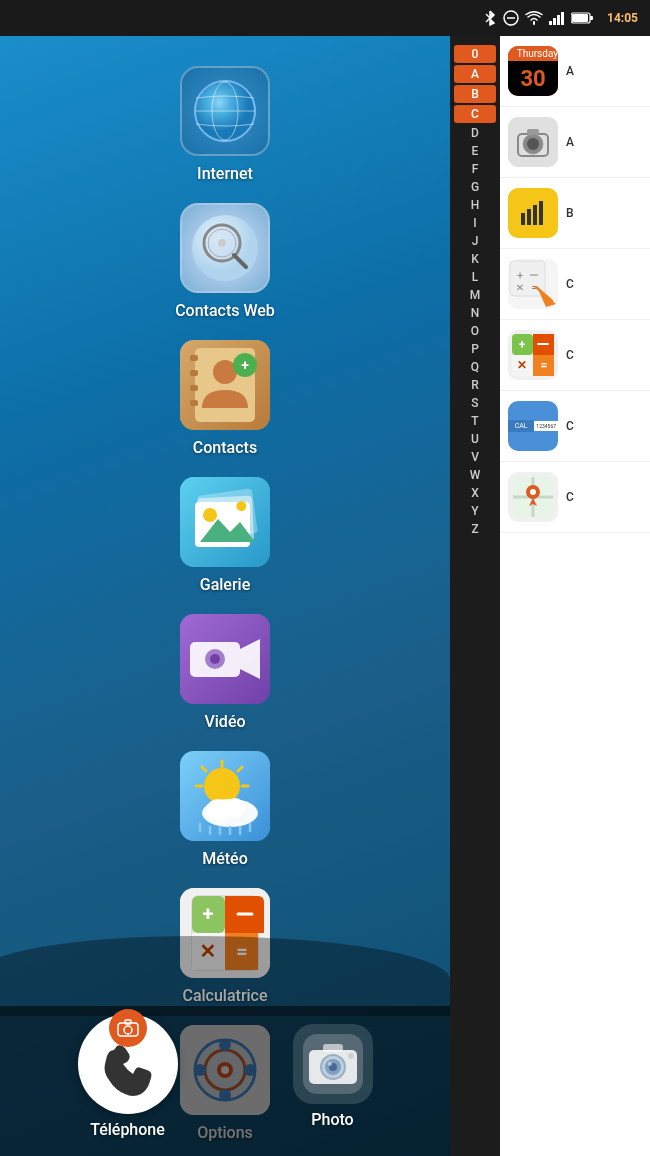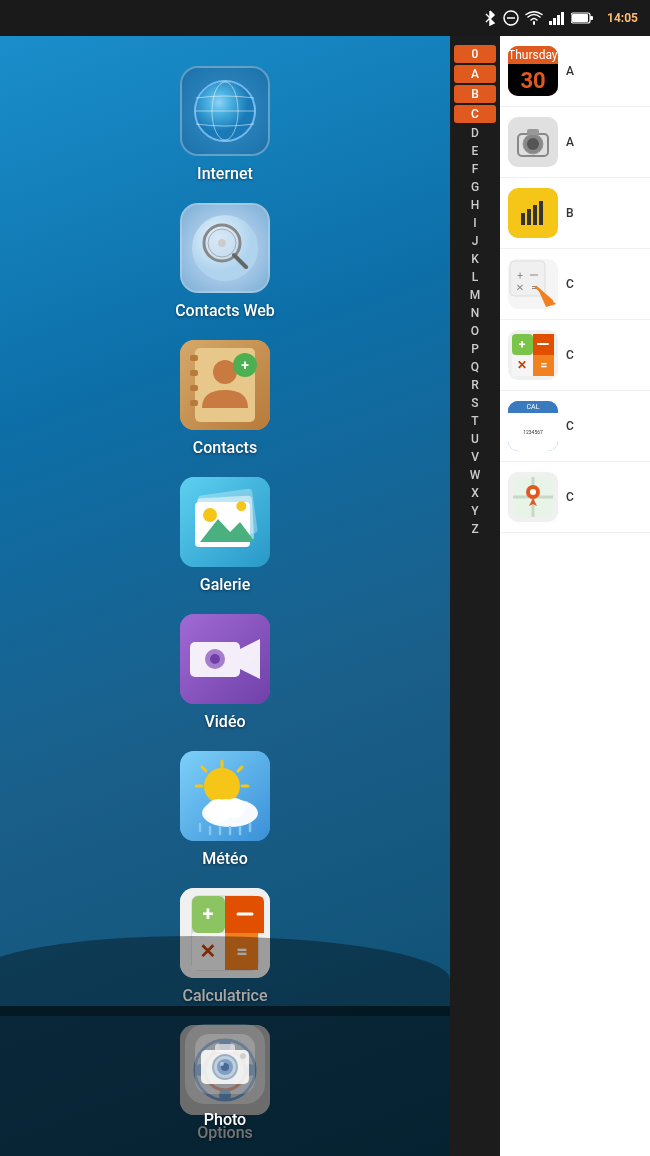--- a/index.html
+++ b/index.html
@@ -510,20 +510,37 @@
           <circle cx="45" cy="45" r="8" fill="#e05a20"></circle>
           <circle cx="45" cy="45" r="4" fill="white"></circle>
         </svg>
       </div>
       <span class="app-label">Options</span>
     </div>
   </div>
 
   <div id="dock">
 
+    <div class="dock-item">
+      <div class="dock-icon-large">
+
+        <div style="position:absolute;top:-5px;left:50%;transform:translateX(-50%);width:38px;height:38px;background:#e05a20;border-radius:50%;display:flex;align-items:center;justify-content:center;z-index:2;">
+          <svg width="22" height="18" viewBox="0 0 22 18">
+            <rect x="1" y="4" width="20" height="13" rx="3" fill="none" stroke="white" stroke-width="1.5"></rect>
+            <circle cx="11" cy="11" r="4" fill="none" stroke="white" stroke-width="1.5"></circle>
+            <rect x="8" y="1" width="6" height="4" rx="1" fill="none" stroke="white" stroke-width="1.5"></rect>
+          </svg>
+        </div>
+
+        <svg width="58" height="58" viewBox="0 0 58 58" style="margin-top:10px;">
+          <path d="M15 10 Q10 10 8 16 L6 24 Q4 32 10 40 Q16 50 26 54 Q34 58 42 54 Q48 50 50 44 L52 38 Q54 32 48 30 L42 28 Q38 26 36 30 L34 34 Q28 30 24 24 L28 22 Q32 18 30 14 L26 8 Q22 4 18 6 Z" fill="#333"></path>
+        </svg>
+      </div>
+      <span class="app-label">Téléphone</span>
+    </div>
 
     <div class="dock-item">
       <div class="dock-icon-small">
         <svg width="60" height="60" viewBox="0 0 60 60">
           <rect width="60" height="60" rx="14" fill="rgba(255,255,255,0.2)"></rect>
 
           <rect x="6" y="16" width="48" height="34" rx="5" fill="rgba(255,255,255,0.85)"></rect>
 
           <circle cx="30" cy="33" r="12" fill="rgba(180,200,220,0.8)" stroke="rgba(150,170,190,0.9)" stroke-width="2"></circle>
           <circle cx="30" cy="33" r="8" fill="rgba(100,140,180,0.7)"></circle>
@@ -567,21 +584,21 @@
   <div class="alpha-item">W</div>
   <div class="alpha-item">X</div>
   <div class="alpha-item">Y</div>
   <div class="alpha-item">Z</div>
 </div>
 
 <div id="app-list-panel">
 
   <div class="app-list-item">
     <div class="list-icon" style="background:#e05a20;border-radius:10px;flex-direction:column;gap:0;padding:0;overflow:hidden;">
-      <div style="background:#e05a20;color:white;font-size:12px;text-align:left;padding:2px 0;width:100%;">Thursday</div>
+      <div style="background:#e05a20;color:white;font-size:10px;text-align:right;padding:2px 0;width:100%;">Thursday</div>
       <div style="background:#000000;flex:1;display:flex;align-items:center;justify-content:center;width:100%;">
         <span style="font-size:22px;font-weight:bold;color:#e05a20;">30</span>
       </div>
     </div>
     <span class="list-label">A</span>
   </div>
 
   <div class="app-list-item">
     <div class="list-icon" style="background:#e0e0e0;border-radius:10px;">
       <svg width="40" height="40" viewBox="0 0 40 40">
@@ -640,21 +657,21 @@
         <text x="12" y="17" text-anchor="middle" fill="white" font-size="12" font-weight="bold">+</text>
         <line x1="28" y1="12" x2="38" y2="12" stroke="white" stroke-width="2" stroke-linecap="round"></line>
         <text x="12" y="37" text-anchor="middle" fill="#c04000" font-size="12" font-weight="bold">✕</text>
         <text x="34" y="37" text-anchor="middle" fill="white" font-size="12" font-weight="bold">=</text>
       </svg>
     </div>
     <span class="list-label">C</span>
   </div>
 
   <div class="app-list-item">
-    <div class="list-icon" style="background:#4a90d9;border-radius:10px;overflow:hidden;flex-direction:column;padding:0;gap:0;">
+    <div class="list-icon" style="background:#4a90d9;border-radius:10px;overflow:hidden;flex-direction:row;padding:0;gap:0;">
       <div style="background:#3a7abf;color:white;font-size:7px;text-align:center;padding:2px;width:100%;">CAL</div>
       <div style="background:white;flex:1;width:100%;display:flex;align-items:center;justify-content:center;flex-direction:column;gap:1px;">
         <div style="display:grid;grid-template-columns:repeat(7,1fr);gap:0px;padding:2px;font-size:5px;color:#333;">
           <span></span>
             <span></span>
             <span></span>
             <span></span>
             <span></span>
             <span></span>
             <span></span>

